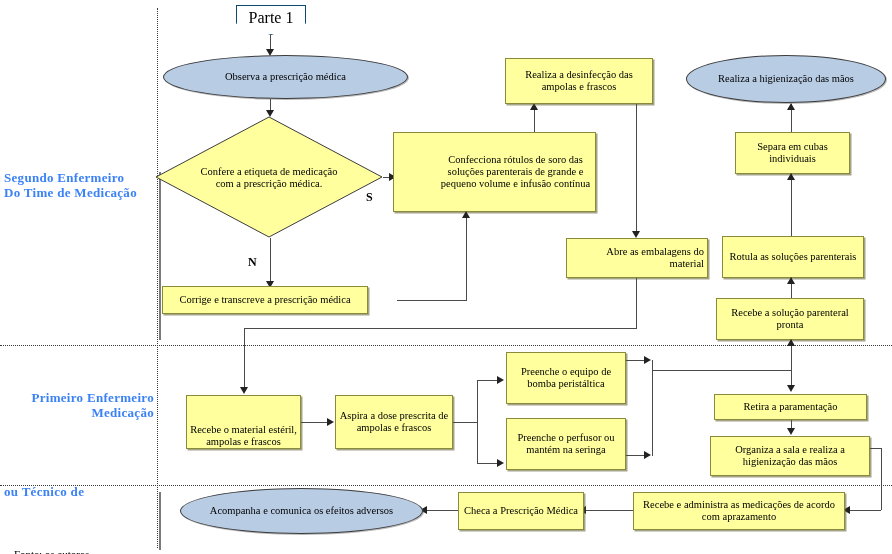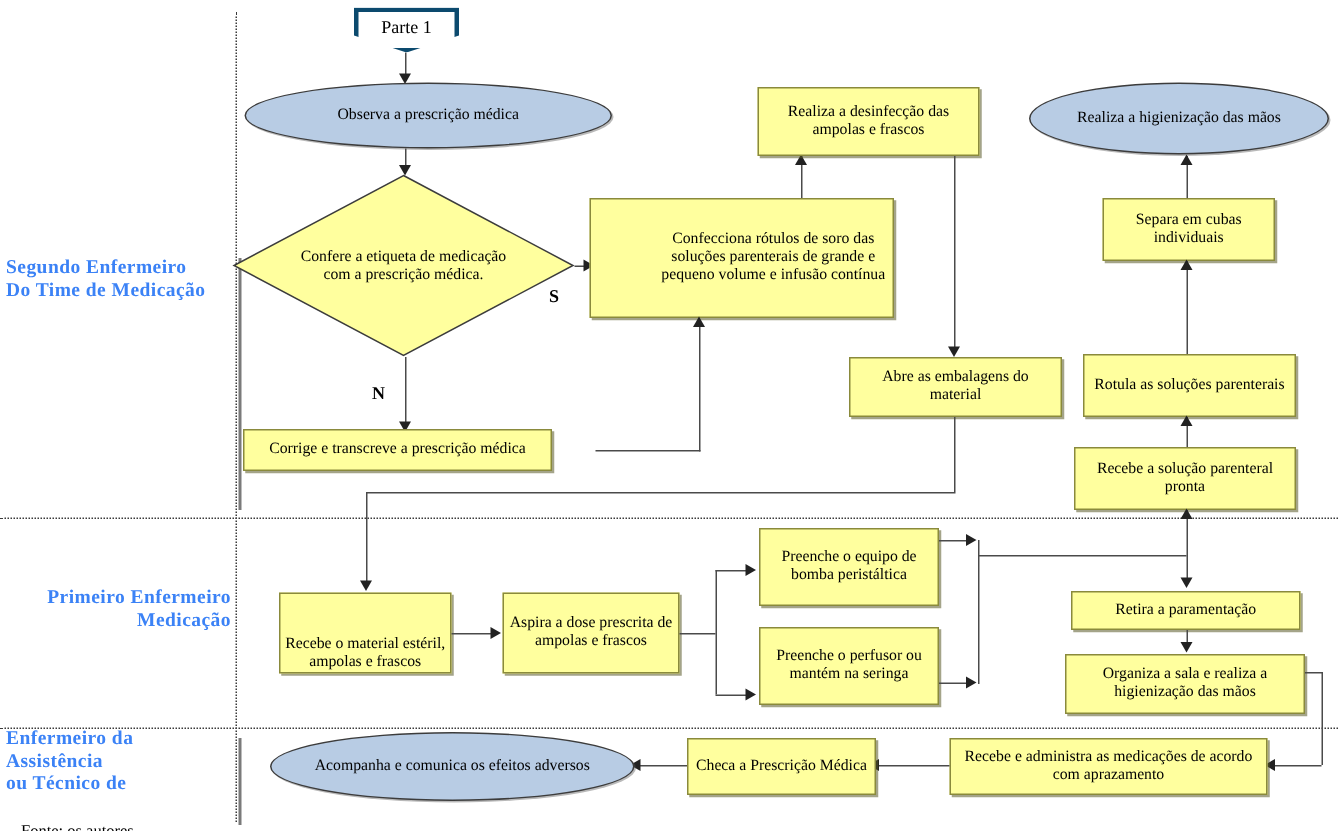--- a/index.html
+++ b/index.html
@@ -19,21 +19,21 @@
   .node{position:absolute;box-sizing:border-box;display:flex;align-items:center;
     justify-content:center;text-align:center;color:#000;}
   .node .tx{display:block;padding:0 3px;}
 
   .box{background:#ffff9e;border:1px solid #8a8a3c;
         box-shadow:1.5px 1.5px 0 rgba(90,90,40,.55);
         font-size:10.5px;line-height:12px;}
   .ellipse{background:#b8cce4;border:1px solid #3c3c3c;border-radius:50%;
         font-size:10.5px;line-height:12px;
         box-shadow:1px 1px 0 rgba(80,80,80,.4);}
-  .pentagon{background:#ffffff;border:3px solid #0c4a6e;font-size:12px;line-height:12px;
+  .pentagon{background:#ffffff;border:1px solid #0c4a6e;font-size:16px;line-height:12px;
         clip-path:polygon(0 0,100% 0,100% 62%,50% 100%,0 62%);}
 
   
   .ln{position:absolute;background:#4a4a4a;}
   .lnh{height:1px;}
   .lnv{width:1px;}
   .ar{position:absolute;width:0;height:0;}
   .ar-d{border-left:4.5px solid transparent;border-right:4.5px solid transparent;border-top:7px solid #222;}
   .ar-u{border-left:4.5px solid transparent;border-right:4.5px solid transparent;border-bottom:7px solid #222;}
   .ar-r{border-top:4.5px solid transparent;border-bottom:4.5px solid transparent;border-left:7px solid #222;}
@@ -60,21 +60,20 @@
     <div>Segundo Enfermeiro</div>
     <div>Do Time de Medicação</div>
   </div>
 
   <div class="lane-label" style="left:4px; top:390px; width:150px;text-align:right;">
     <div>Primeiro Enfermeiro</div>
     <div>Medicação</div>
   </div>
 
   <div class="lane-label" style="left:4px; top:484px; width:152px;">
-    <div>Enfermeiro da Assistência</div>
     <div>ou Técnico de</div>
   </div>
 
   <div class="cut-text" style="left:14px; top:548px; width:200px; height:6px;">Fonte: os autores</div>
 
   <div class="node pentagon" style="left:236px; top:5px; width:70px; height:30px;">
     <span class="tx" style="margin-top:-5px;">Parte 1</span>
   </div>
 
   <div class="ln lnv" style="left:270px; top:35px; height:16px;"></div>
@@ -109,21 +108,21 @@
   <div class="ln lnv" style="left:534px; top:104px; height:28px;"></div>
   <div class="ar ar-u" style="left:530px; top:103px;"></div>
 
   <div class="node box" style="left:505px; top:58px; width:148px; height:46px;">
     <span class="tx">Realiza a desinfecção das ampolas e frascos</span>
   </div>
 
   <div class="ln lnv" style="left:636px; top:104px; height:130px;"></div>
   <div class="ar ar-d" style="left:632px; top:231px;"></div>
 
-  <div class="node box" style="left:566px; top:238px; width:142px; height:40px;">
+  <div class="node box" style="left:566px; top:238px; width:142px; height:40px;text-align:right;">
     <span class="tx">Abre as embalagens do material</span>
   </div>
 
   <div class="node ellipse" style="left:686px; top:55px; width:200px; height:48px;">
     <span class="tx">Realiza a higienização das mãos</span>
   </div>
 
   <div class="ln lnv" style="left:791px; top:104px; height:28px;"></div>
   <div class="ar ar-u" style="left:787px; top:103px;"></div>
 

